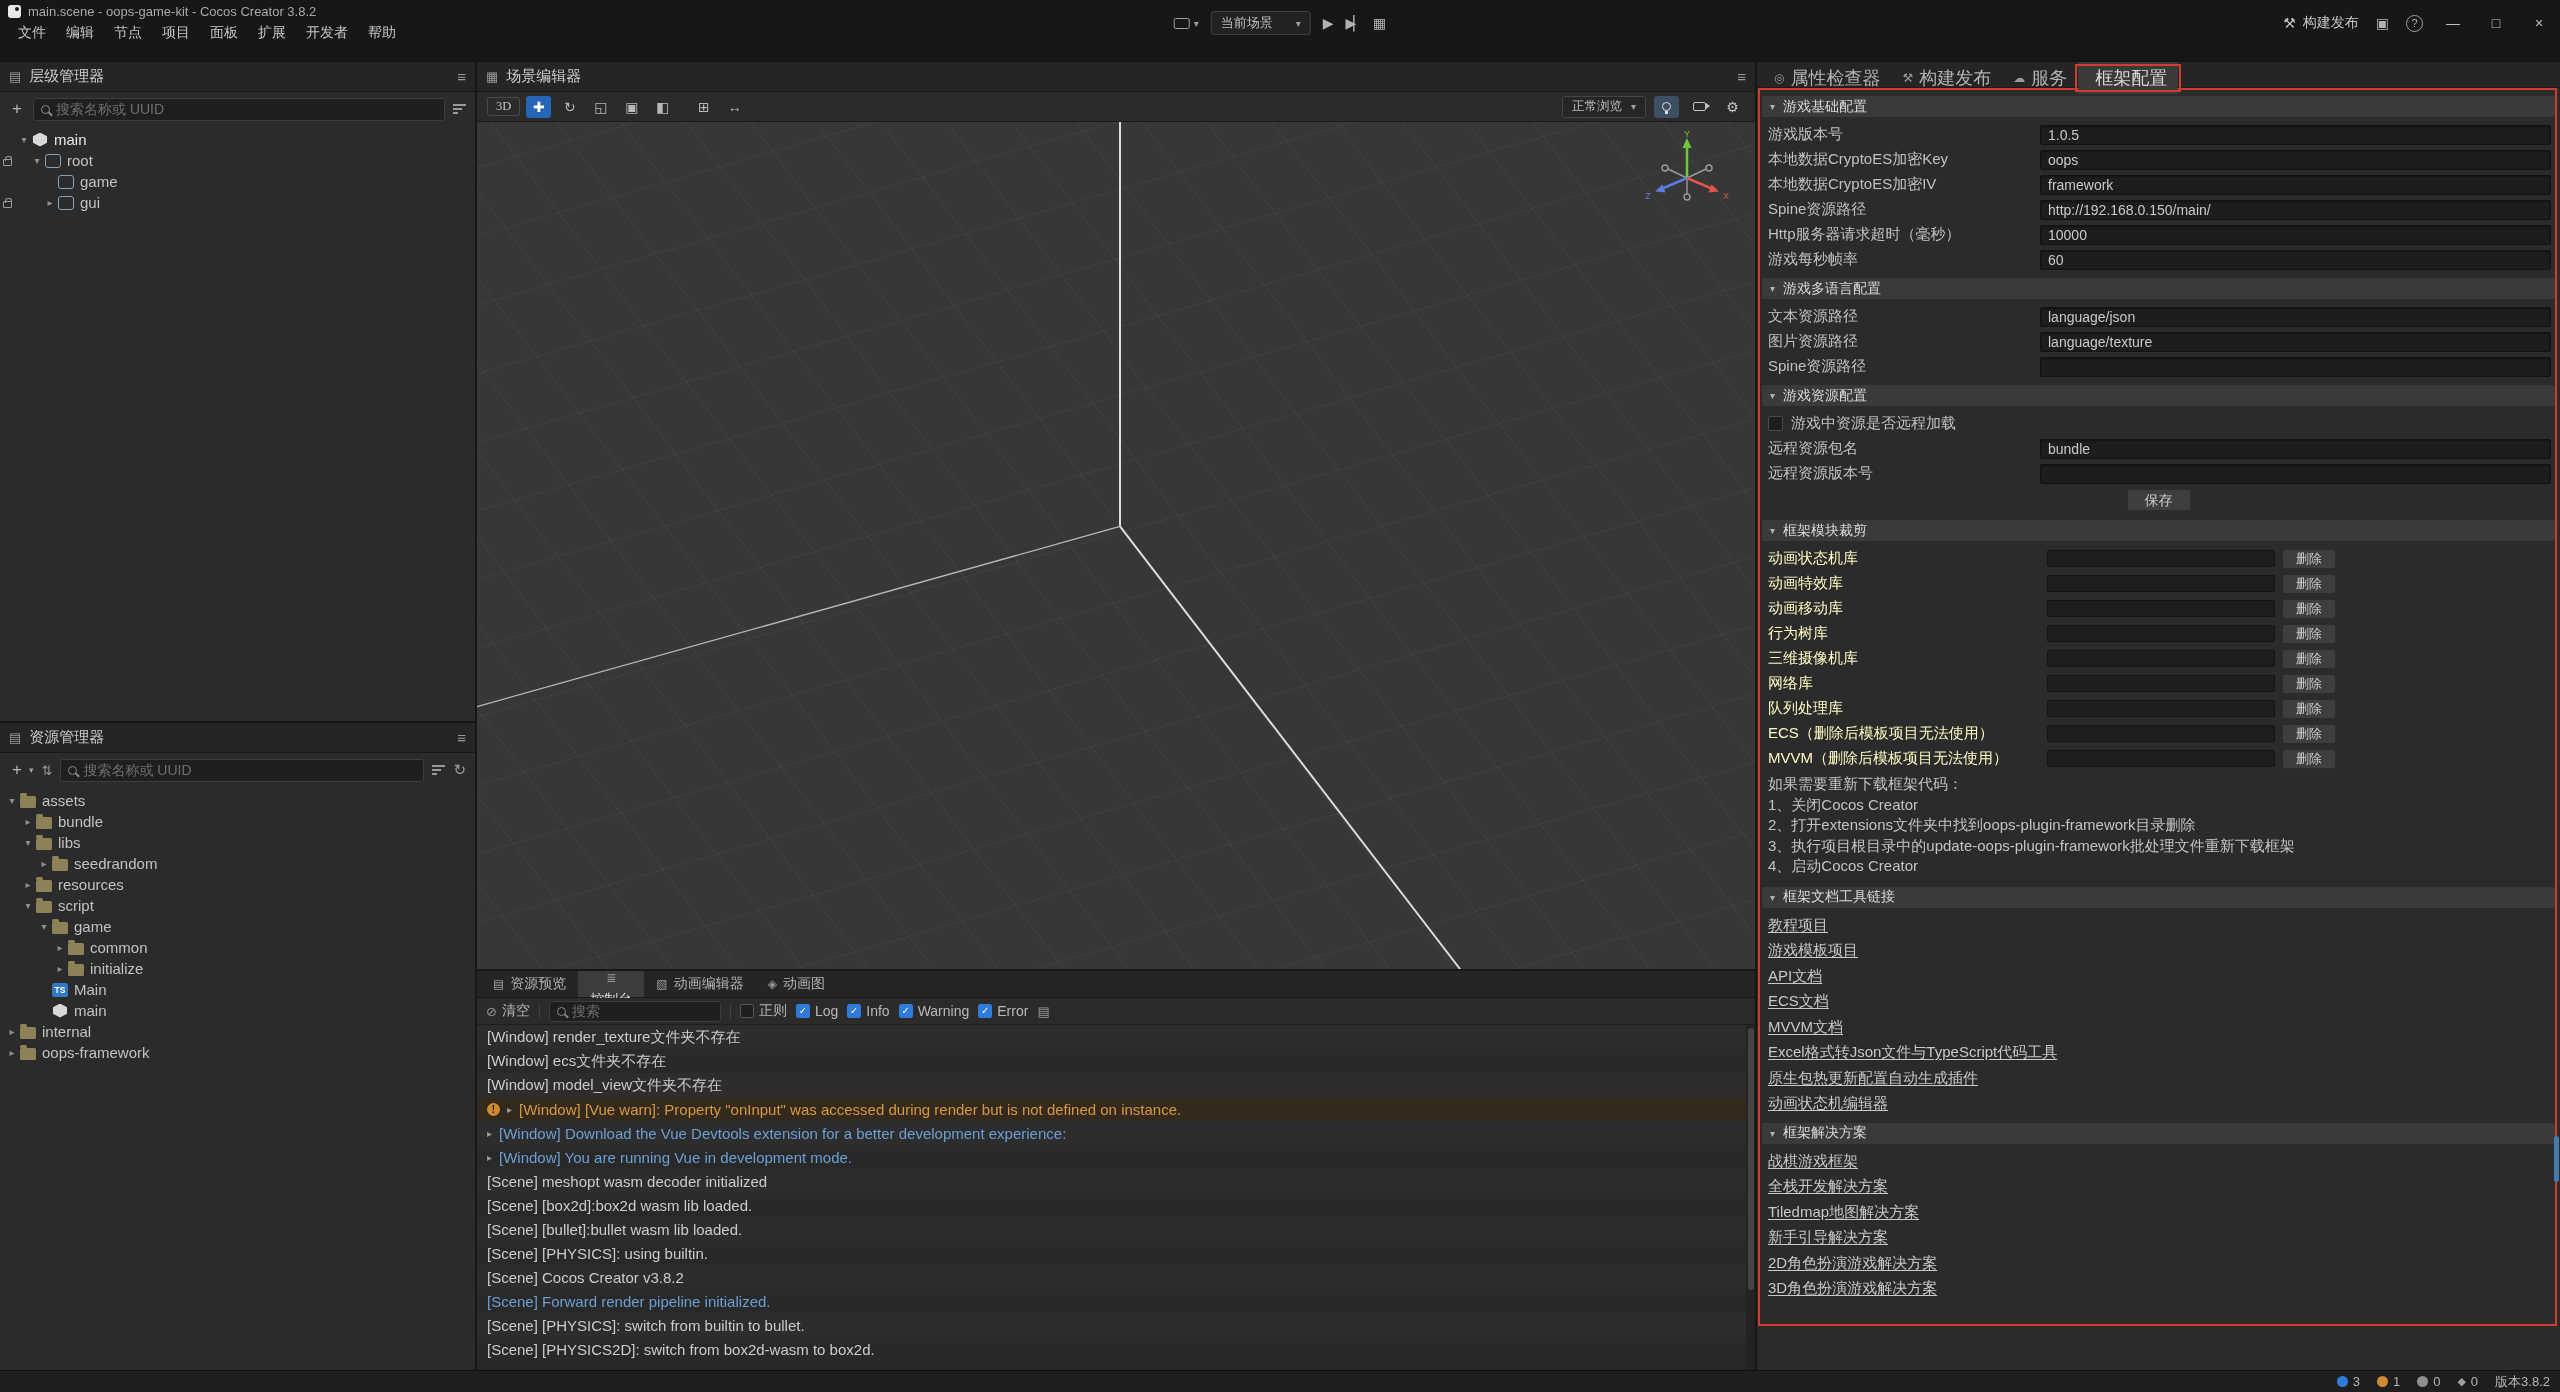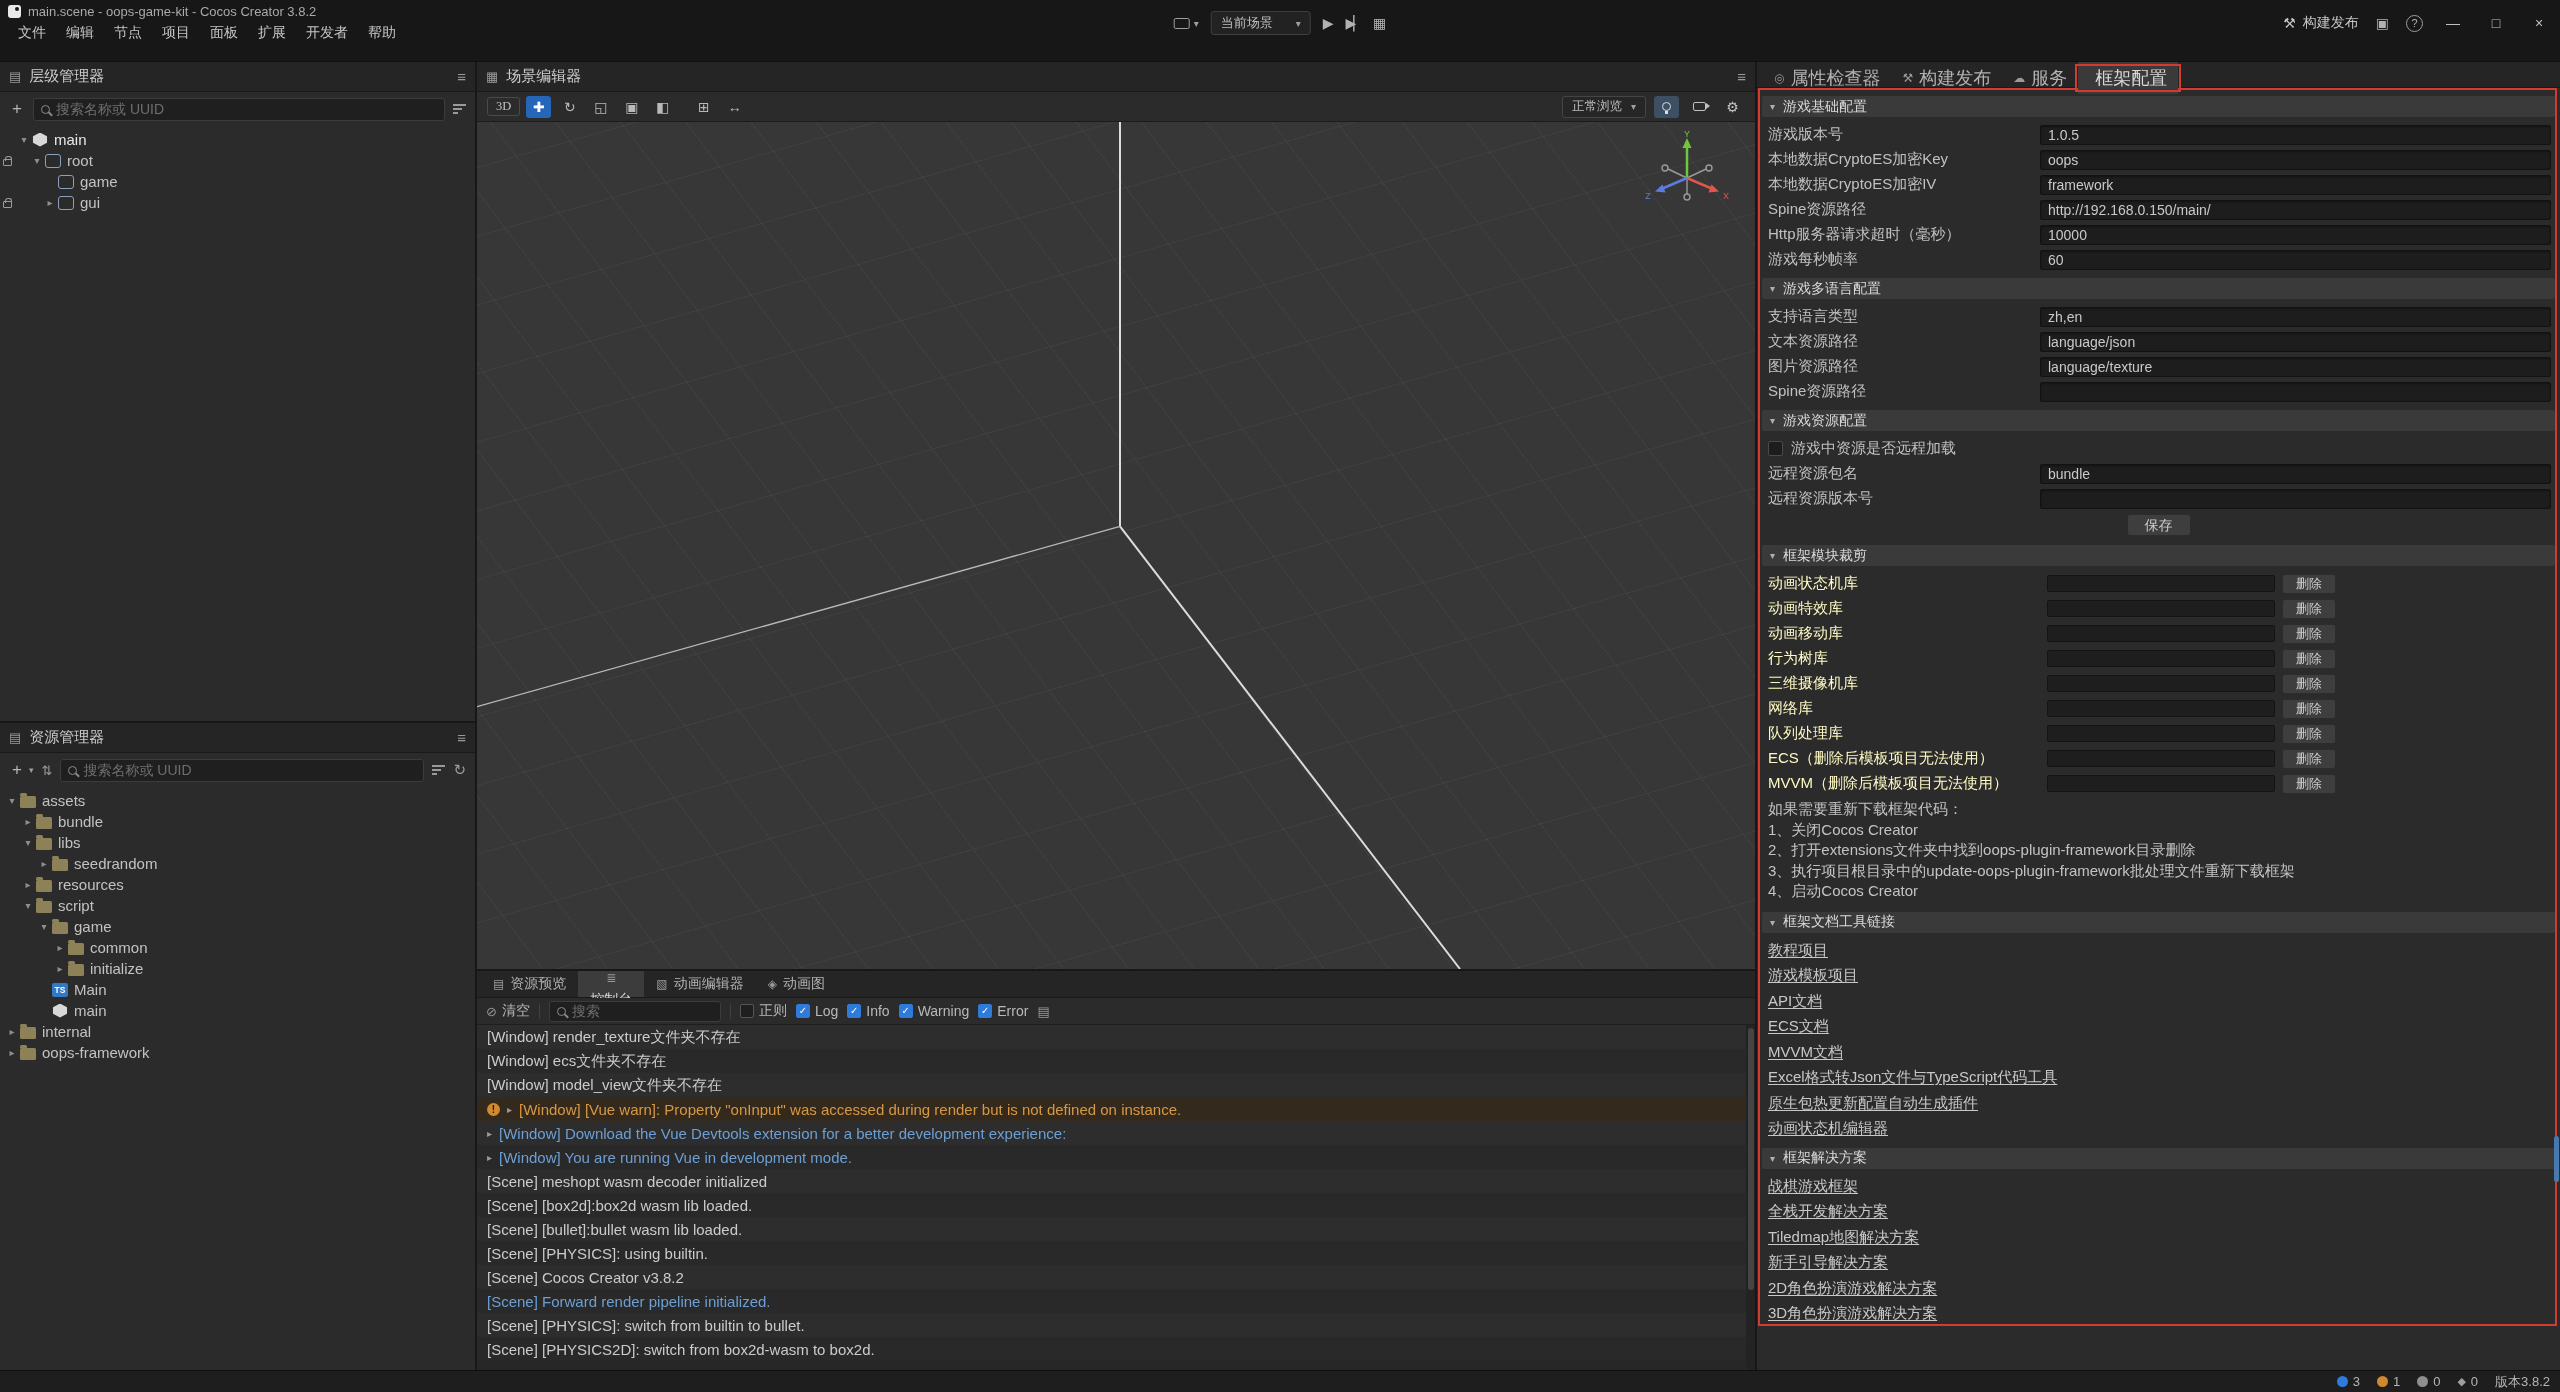--- a/index.html
+++ b/index.html
@@ -681,24 +681,20 @@
               <div class="prop-input">60</div>
             </div>
           </div>
 
         <div class="section-header">
           <span class="sh-arrow">▾</span>
           <span>游戏多语言配置</span>
         </div>
         <div>
 
-            <div class="prop-row">
-              <span class="prop-label">支持语言类型</span>
-              <div class="prop-input">zh,en</div>
-            </div>
 
             <div class="prop-row">
               <span class="prop-label">文本资源路径</span>
               <div class="prop-input">language/json</div>
             </div>
 
             <div class="prop-row">
               <span class="prop-label">图片资源路径</span>
               <div class="prop-input">language/texture</div>
             </div>

